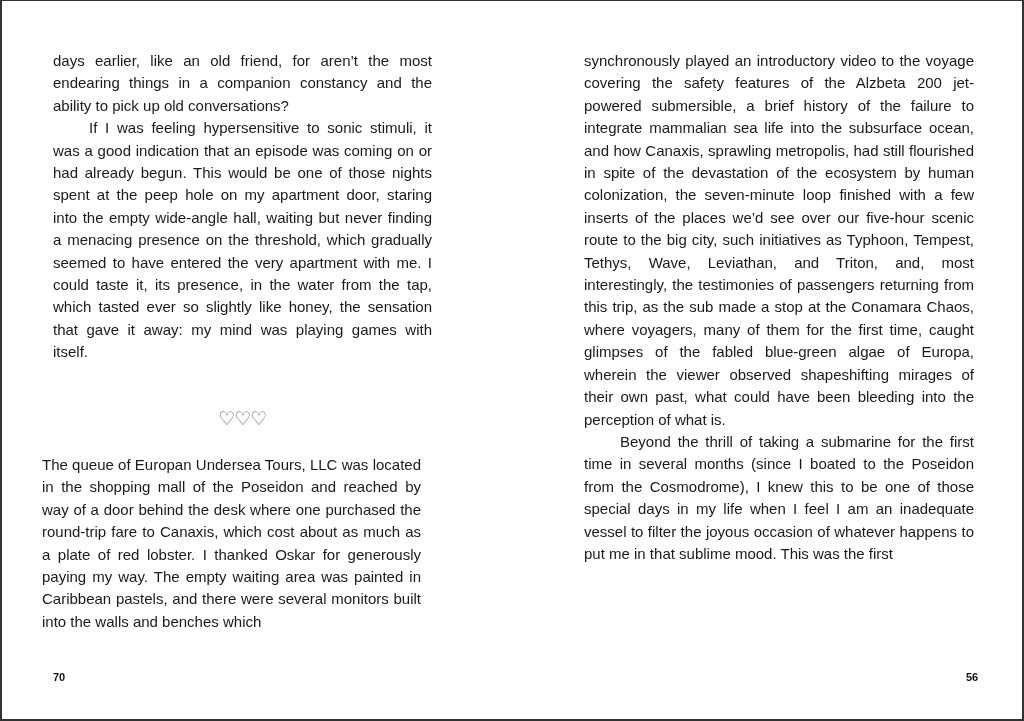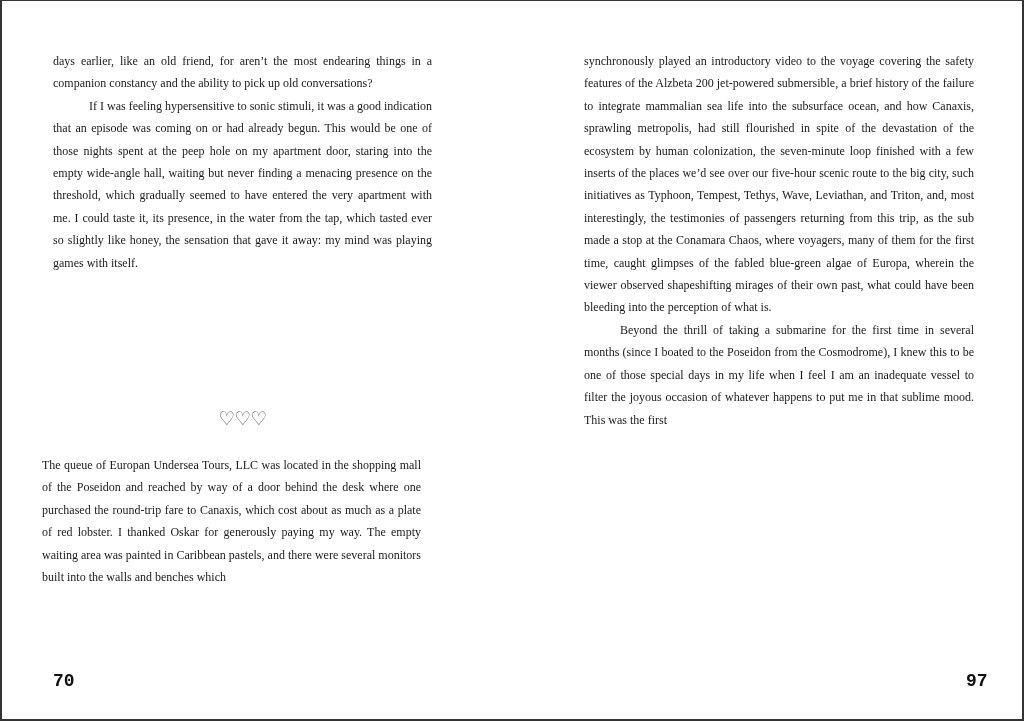--- a/index.html
+++ b/index.html
@@ -28,22 +28,22 @@
     .page {
       position: absolute;
       top: 0;
       height: 719px;
     }
     .page.left { left: 0; width: 512px; }
     .page.right { left: 512px; width: 510px; }
 
     .textblock {
       position: absolute;
-      font-family: Liberation Serif, serif;
-      font-size: 12px;
+      font-family: Liberation Sans, sans-serif;
+      font-size: 15px;
       line-height: 22.4px;
       color: #1a1a1a;
       text-align: justify;
       hyphens: manual;
     }
     .page.left .textblock.top { left: 51px; top: 49px; width: 379px; }
     .page.left .textblock.bottom { left: 40px; top: 453px; width: 379px; }
     .page.right .textblock.top { left: 70px; top: 49px; width: 390px; }
 
     .textblock p {
@@ -60,23 +60,23 @@
       text-align: center;
       font-family: "DejaVu Sans", sans-serif;
       font-size: 19px;
       color: #666;
       letter-spacing: -1px;
     }
 
     .folio {
       position: absolute;
       top: 670px;
-      font-family: Liberation Mono, monospace;
+      font-family: Liberation Sans, sans-serif;
       font-weight: bold;
-      font-size: 18px;
+      font-size: 11px;
       color: #111;
     }
     .page.left .folio { left: 51px; }
     .page.right .folio { left: 452px; }
   </style>
 </head>
 <body>
 
 <div class="spread">
 
@@ -94,16 +94,16 @@
 
     <div class="folio">70</div>
   </div>
 
   <div class="page right">
     <div class="textblock top">
       <p class="noindent">synchronously played an introductory video to the voyage covering the safety features of the Alzbeta 200 jet-powered submersible, a brief history of the failure to integrate mammalian sea life into the subsurface ocean, and how Canaxis, sprawling metropolis, had still flourished in spite of the devastation of the ecosystem by human colonization, the seven-minute loop finished with a few inserts of the places we’d see over our five-hour scenic route to the big city, such initiatives as Typhoon, Tempest, Tethys, Wave, Leviathan, and Triton, and, most interestingly, the testimonies of passengers returning from this trip, as the sub made a stop at the Conamara Chaos, where voyagers, many of them for the first time, caught glimpses of the fabled blue-green algae of Europa, wherein the viewer observed shapeshifting mirages of their own past, what could have been bleeding into the perception of what is.</p>
       <p>Beyond the thrill of taking a submarine for the first time in several months (since I boated to the Poseidon from the Cosmodrome), I knew this to be one of those special days in my life when I feel I am an inadequate vessel to filter the joyous occasion of whatever happens to put me in that sublime mood. This was the first</p>
     </div>
 
-    <div class="folio">97</div>
+    <div class="folio">56</div>
   </div>
 
 </div>
 
 </body></html>

